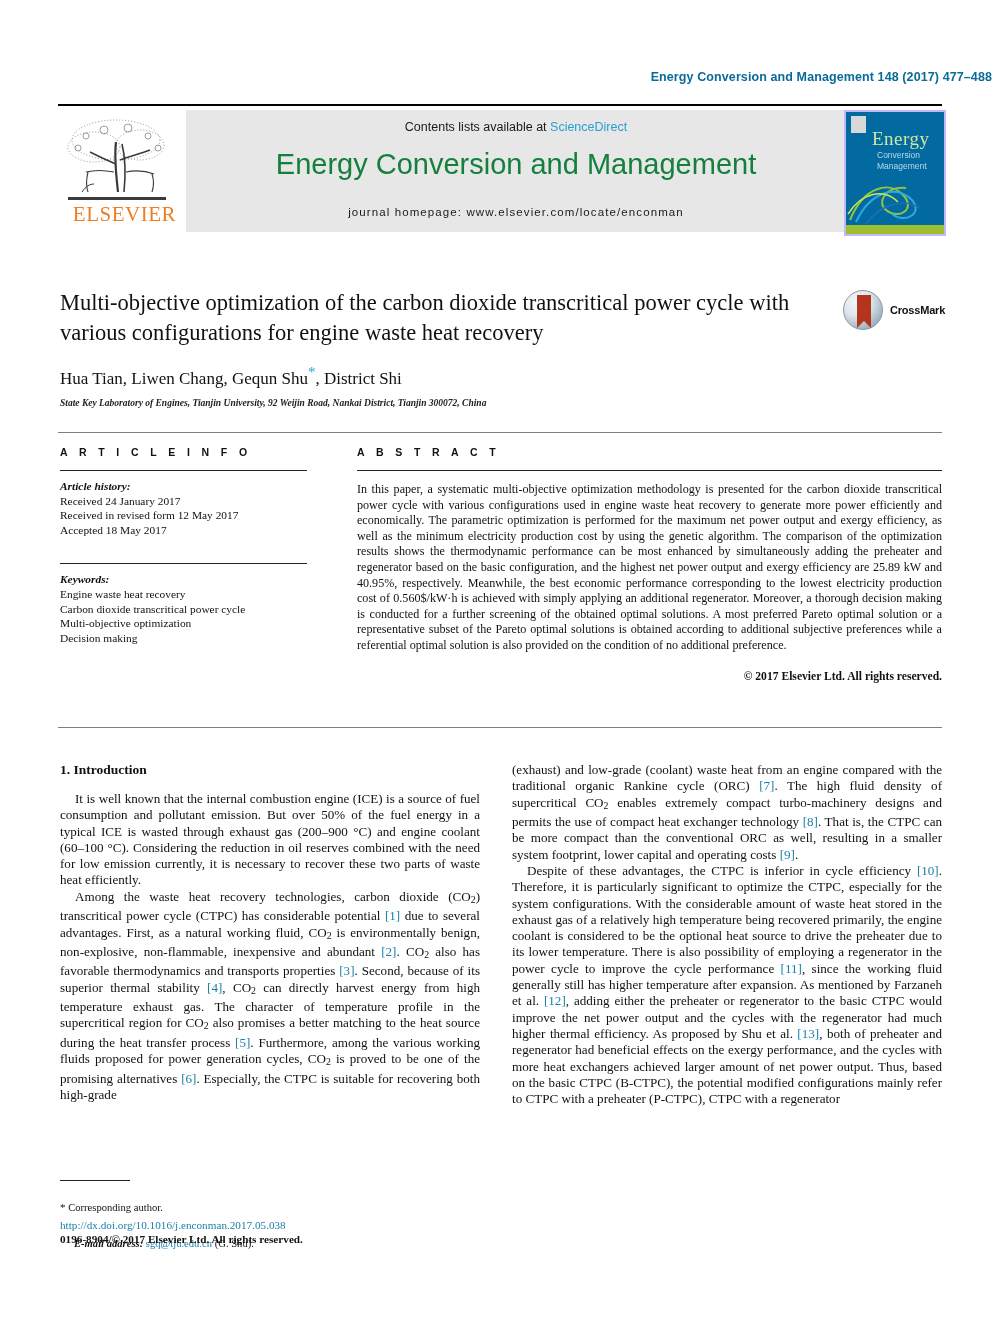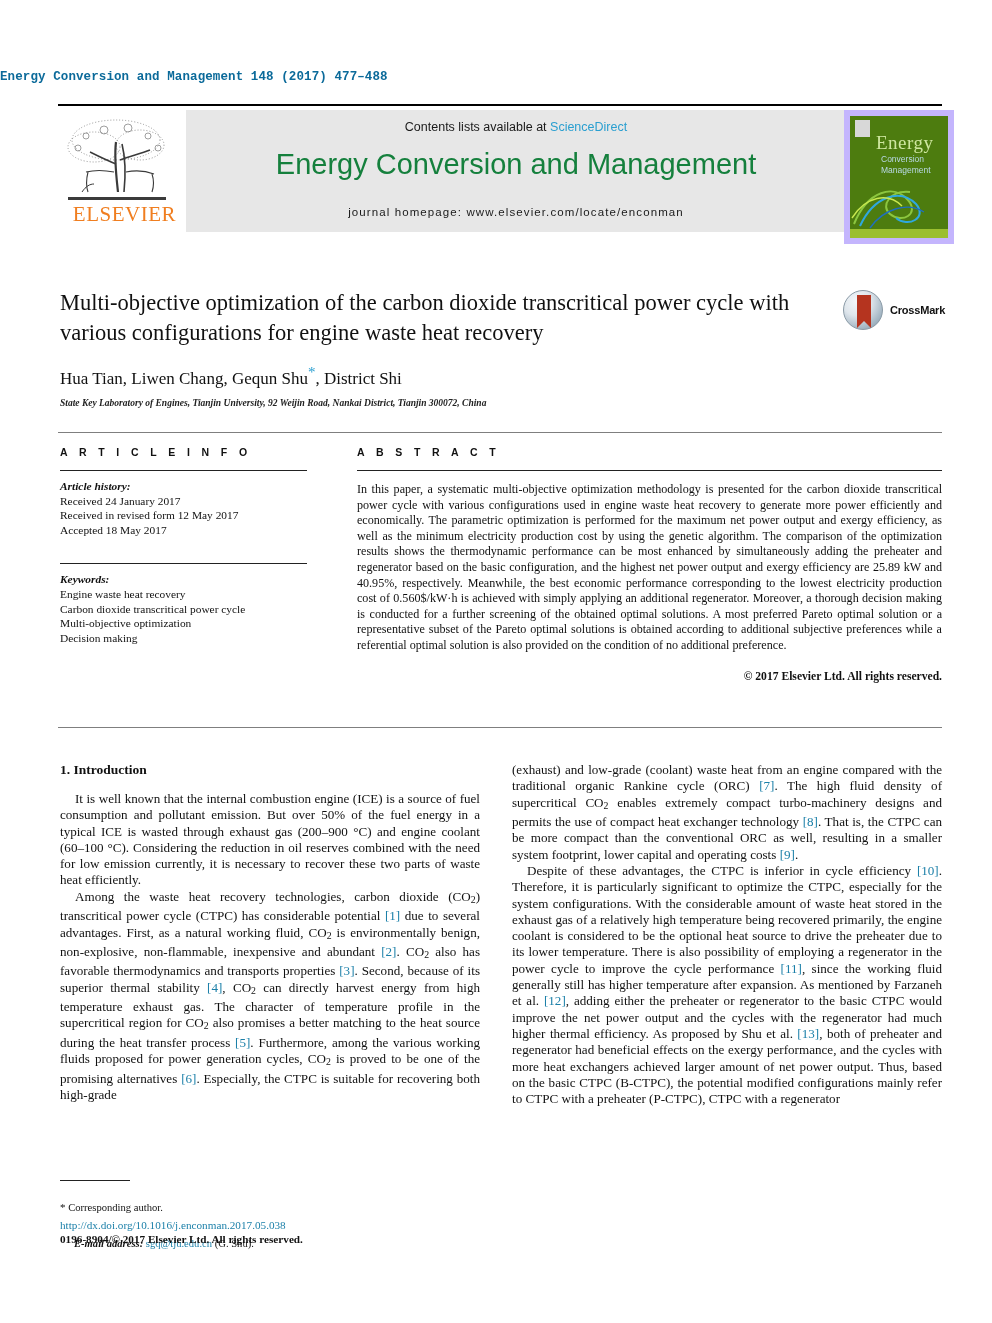--- a/index.html
+++ b/index.html
@@ -22,22 +22,22 @@
     width: 992px;
     height: 1323px;
   }
 
   
   .running-head {
     position: absolute;
     top: 70px;
     left: 0;
     width: 992px;
-    text-align: left;
-    font-family: Liberation Mono, monospace;
+    text-align: right;
+    font-family: Liberation Sans, sans-serif;
     font-weight: bold;
     font-size: 12.5px;
     color: #0b6a9a;
     letter-spacing: .1px;
   }
 
   
   .masthead {
     position: absolute;
     left: 58px;
@@ -121,22 +121,22 @@
     letter-spacing: 1.1px;
     color: #1a1a1a;
   }
 
   .cover-thumb {
     position: absolute;
     left: 786px;
     top: 6px;
     width: 98px;
     height: 122px;
-    background: #4d7c0f;
-    border: 6px solid #c4b5fd;
+    background: #0369a1;
+    border: 2px solid #c4b5fd;
     overflow: hidden;
   }
   .cover-elsevier-mark {
     position: absolute;
     left: 5px; top: 4px;
     width: 15px; height: 17px;
     background: #d8d8d8;
   }
   .cover-energy {
     position: absolute;

